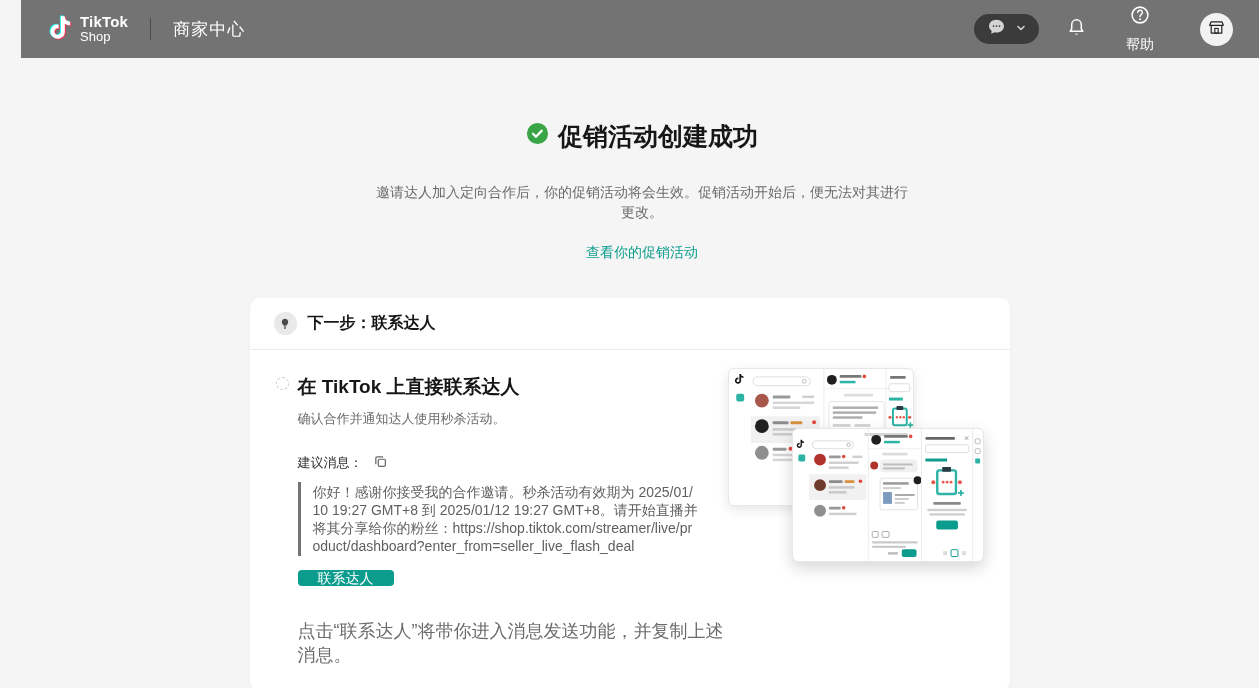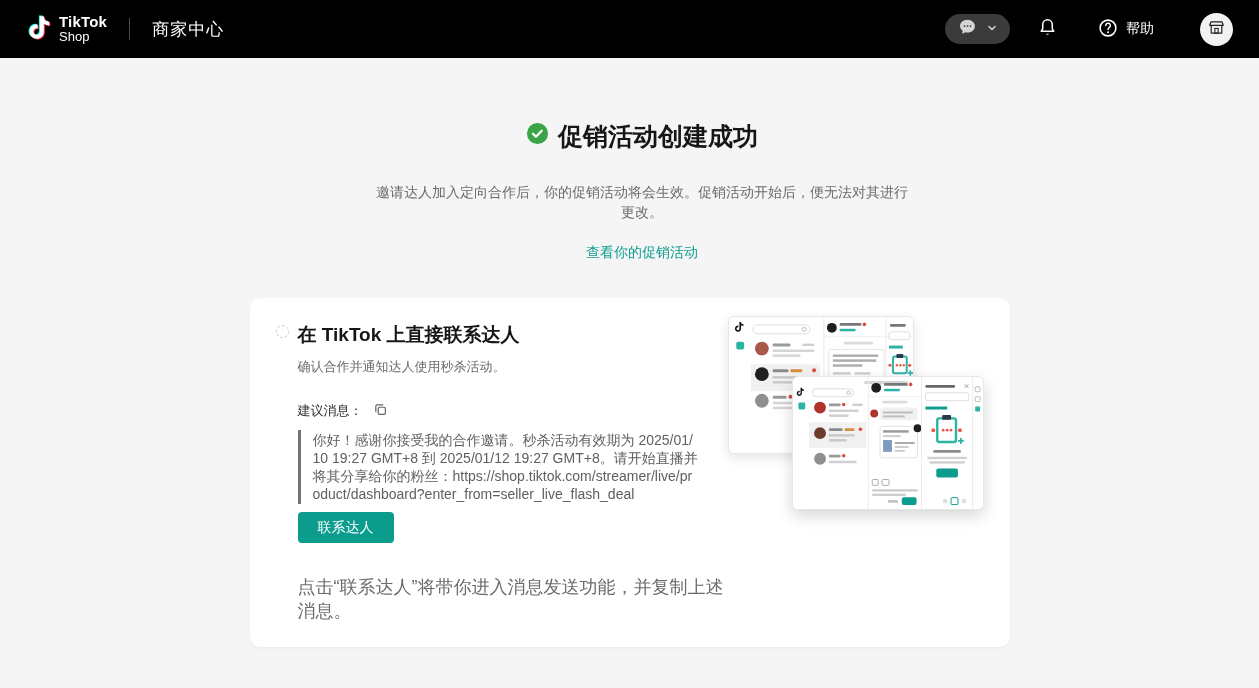--- a/index.html
+++ b/index.html
@@ -4,40 +4,41 @@
 <style>
   * { box-sizing: border-box; margin: 0; padding: 0; }
   html, body { width: 1259px; height: 688px; overflow: hidden; }
   body {
     font-family: "Liberation Sans", "DejaVu Sans", sans-serif;
     background: #f5f5f5;
     color: #161616;
   }
   
   .topbar {
-    height: 58px; background: #000000;
+    height: 58px; background: #737373;
     display: flex; align-items: center; justify-content: space-between;
     padding: 0 26px;
+    margin-left: 21px;
   }
   .nav-left { display: flex; align-items: center; }
   .logo { display: flex; align-items: center; gap: 6px; cursor: pointer; }
   .logo-text { display: flex; flex-direction: column; color: #fff; line-height: 1.05; }
   .logo-text .l1 { font-size: 15px; font-weight: 700; letter-spacing: .2px; }
   .logo-text .l2 { font-size: 13px; font-weight: 400; }
   .nav-divider { width: 1px; height: 22px; background: #4a4a4a; margin: 0 22px; }
   .app-title { color: #fff; font-size: 17px; font-weight: 500; letter-spacing: 1px; }
   .nav-right { display: flex; align-items: center; }
   .chat-pill {
     display: flex; align-items: center; gap: 8px;
     background: #3b3b3b; border: none; border-radius: 15px;
     height: 30px; padding: 0 12px; cursor: pointer;
   }
   .icon-btn { background: none; border: none; cursor: pointer; display: flex; align-items: center; }
   .bell-btn { margin-left: 26px; }
-  .help-btn { margin-left: 38px; gap: 7px; color: #fff; font-size: 14px; }
+  .help-btn { margin-left: 38px; gap: 7px; color: #fff; font-size: 14px; flex-direction: column; }
   .store-btn {
     margin-left: 46px; width: 33px; height: 33px; border-radius: 50%;
     background: #f2f2f3; justify-content: center;
   }
   
   main { padding-top: 62px; }
   .success { text-align: center; padding-left: 25px; }
   .success-title {
     display: flex; align-items: center; justify-content: center; gap: 9px;
     font-size: 25px; font-weight: 700; color: #161616;
@@ -76,21 +77,21 @@
   .msg-label-row { margin-top: 26px; display: flex; align-items: center; gap: 10px; }
   .msg-label { font-size: 13px; font-weight: 400; color: #2b2b2b; }
   .copy-btn { background: none; border: none; cursor: pointer; display: flex; }
   .quote {
     margin-top: 10px; width: 402px;
     border-left: 3px solid #737373; padding: 1px 0 1px 12px;
     font-size: 14px; line-height: 18px; color: #5f5f5f;
     word-break: break-all;
   }
   .primary-btn {
-    margin-top: 8px; height: 31px; padding: 0 20px;
+    margin-top: 14px; height: 16px; padding: 0 20px;
     background: var(--accent); color: #fff; border: none; border-radius: 4px;
     font-size: 14px; cursor: pointer; font-family: inherit; text-align: center;
   }
   .footnote { margin-top: 32px; font-size: 18px; color: #6b6b6b; }
   
   .preview { position: relative; width: 258px; height: 200px; flex: none; margin-top: -6px; }
   .thumb { position: absolute; background: #fff; border: 1px solid #e7e7e7; border-radius: 6px; }
   .thumb-back { left: 0; top: 0; width: 186px; height: 138px; box-shadow: 0 4px 12px rgba(0,0,0,.10); }
   .thumb-front { left: 64px; top: 60px; width: 192px; height: 134px; box-shadow: 0 6px 16px rgba(0,0,0,.16); }
   .thumb svg { display: block; width: 100%; height: 100%; }
@@ -177,20 +178,30 @@
           <path d="M7.3 12.3l3.1 3.1 6-6.2" stroke="#fff" stroke-width="2.4" fill="none" stroke-linecap="round" stroke-linejoin="round"></path>
         </svg>
       </span>
       <span>促销活动创建成功</span>
     </h1>
     <p class="success-desc">邀请达人加入定向合作后，你的促销活动将会生效。促销活动开始后，便无法对其进行更改。</p>
     <a class="promo-link">查看你的促销活动</a>
   </section>
 
   <section class="card">
+    <div class="card-header">
+      <span class="bulb-badge">
+        <svg width="14" height="14" viewBox="0 0 24 24">
+          <path d="M12 3.2a5.6 5.6 0 00-3.3 10.1c.6.5 1 1.1 1.1 1.8h4.4c.1-.7.5-1.3 1.1-1.8A5.6 5.6 0 0012 3.2z" fill="#4a4a4a"></path>
+          <rect x="9.7" y="16.4" width="4.6" height="1.5" rx=".7" fill="#4a4a4a"></rect>
+          <rect x="10.3" y="18.6" width="3.4" height="1.4" rx=".7" fill="#4a4a4a"></rect>
+        </svg>
+      </span>
+      <span>下一步：联系达人</span>
+    </div>
     <div class="card-body">
       <div class="step">
         <span class="dashed-circle"></span>
         <div class="step-content">
           <div class="step-title">在 TikTok 上直接联系达人</div>
           <p class="step-desc">确认合作并通知达人使用秒杀活动。</p>
           <div class="msg-label-row">
             <span class="msg-label">建议消息：</span>
             <button class="copy-btn">
               <span>

